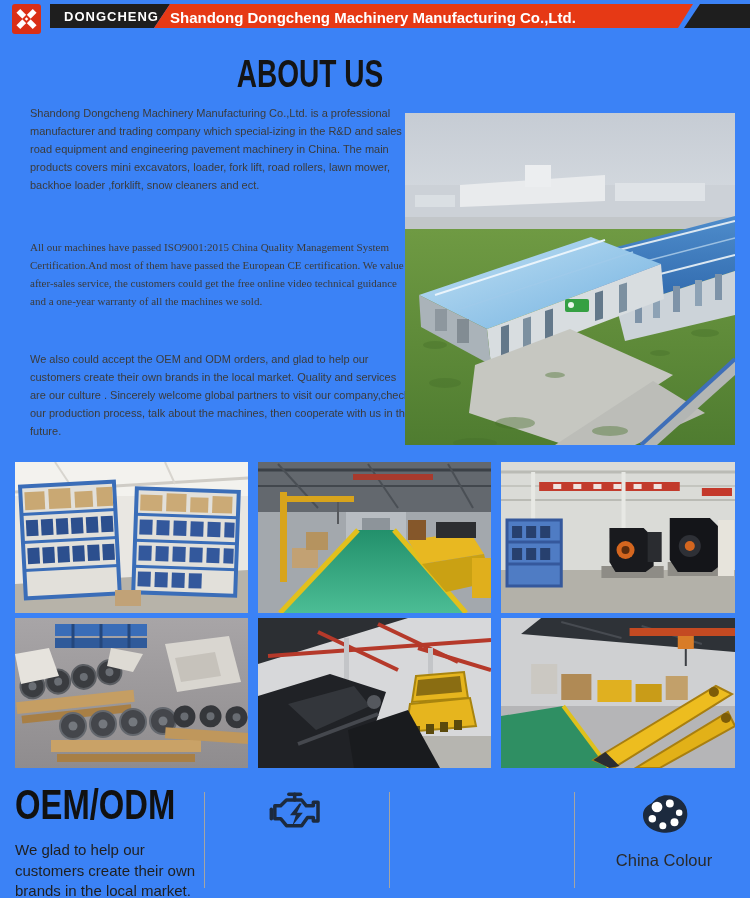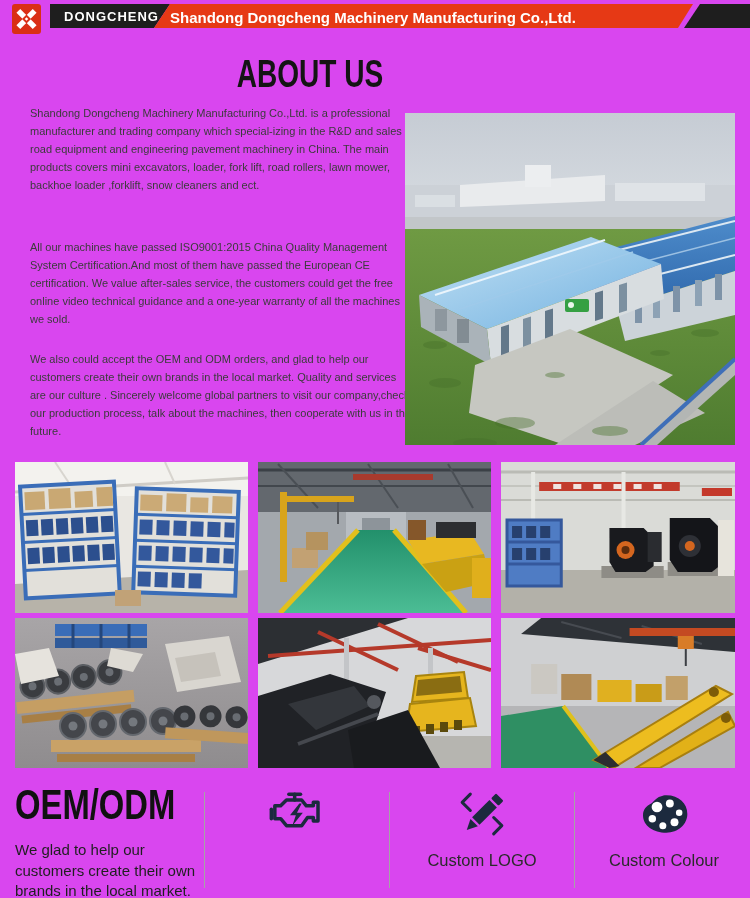--- a/index.html
+++ b/index.html
@@ -1,40 +1,40 @@
 <!DOCTYPE html>
 <html><head>
 <meta charset="utf-8">
 <style>
   * { margin:0; padding:0; box-sizing:border-box; }
   html,body { background:#fff; }
   #page {
     position:relative; width:750px; height:898px; margin:0 auto;
-    background:#d946ef; overflow:hidden;
+    background:#3b82f6; overflow:hidden;
     font-family:"Liberation Sans", sans-serif; color:#3d3d3d;
   }
   .abs { position:absolute; }
 
   
   #logo-box { left:12px; top:4px; width:29px; height:30px; background:#da2f16; border-radius:3px; }
   #brandbar { left:50px; top:4px; right:0; height:24px; }
   #brandbar svg { display:block; width:100%; height:100%; }
   .brand-text { font-weight:bold; letter-spacing:1px; }
 
   
   #about-title-wrap { left:0; top:53px; width:620px; text-align:center; }
   #about-title {
     display:inline-block; font-size:36px; font-weight:bold; color:#141414;
     transform:scaleX(.78) scaleY(1.08); letter-spacing:0px; white-space:nowrap;
   }
 
   
   .para { left:30px; width:384px; font-size:11px; line-height:18px; color:#3b3b3b; }
   #para-1 { top:104px; }
-  #para-2 { top:238px; }
+  #para-2 { top:238px;font-family:Liberation Serif, serif; }
   #para-3 { top:350px; }
 
   
   .photo { overflow:hidden; }
   .photo svg { display:block; width:100%; height:100%; }
   #main-photo { left:405px; top:113px; width:330px; height:332px; }
   .g { width:233px; height:151px; }
   #photo-1 { left:15px;  top:462px; }
   #photo-2 { left:258px; top:462px; }
   #photo-3 { left:501px; top:462px; width:234px; }
@@ -455,43 +455,29 @@
       <g fill="none" stroke="#1c2a3e" stroke-width="3" stroke-linejoin="round" stroke-linecap="round">
         <line x1="17" y1="7" x2="27" y2="7"></line>
         <line x1="22" y1="7" x2="22" y2="12"></line>
         <path d="M15 12 h13 l4 5 h6 v-3 h4 v16 h-4 v-3 h-5 l-5 7 H15 l-5-6 H5 V17 h5 l5-5 z"></path>
         <line x1="2" y1="20" x2="2" y2="28"></line>
       </g>
       <path d="M26 15 l-8 10 h5 l-3 9 9-11 h-5 l4-8 z" fill="#1c2a3e"></path>
     </svg>
   </div>
 
-  <div class="abs feature" id="feature-2">
-    <svg class="icon" viewBox="0 0 48 48">
-      <g transform="rotate(45 24 24)" fill="#1c2a3e">
-        <rect x="20" y="3" width="9" height="6" rx="1"></rect>
-        <rect x="20" y="11" width="9" height="21"></rect>
-        <polygon points="20,34 29,34 24.5,43"></polygon>
-      </g>
-      <g fill="none" stroke="#1c2a3e" stroke-width="2.6" stroke-linecap="round" stroke-linejoin="round">
-        <path d="M14 7 L7 14 L14 21"></path>
-        <path d="M34 27 L41 34 L34 41"></path>
-      </g>
-    </svg>
-    <span class="flabel">Custom LOGO</span>
-  </div>
 
   <div class="abs feature" id="feature-3">
     <svg class="icon" viewBox="0 0 48 48">
       <path d="M26 8 c11 0 18 7 18 16 0 9 -8 16 -18 16 C15 40 6 34 6 25 c0 -5 3 -8 7 -10 2 -1 4 -5 8 -6 2 -.6 3 -1 5 -1 z" fill="#1c2a3e"></path>
       <g fill="#fff">
         <circle cx="18" cy="18" r="4.6"></circle>
         <circle cx="29" cy="15" r="3.4"></circle>
         <circle cx="37" cy="23" r="2.8"></circle>
         <circle cx="33" cy="31" r="3.4"></circle>
         <circle cx="23" cy="34" r="3"></circle>
         <circle cx="14" cy="28" r="3.2"></circle>
       </g>
     </svg>
-    <span class="flabel">Custom Colour</span>
+    <span class="flabel">China Colour</span>
   </div>
 
 </div>
 
 </body></html>

